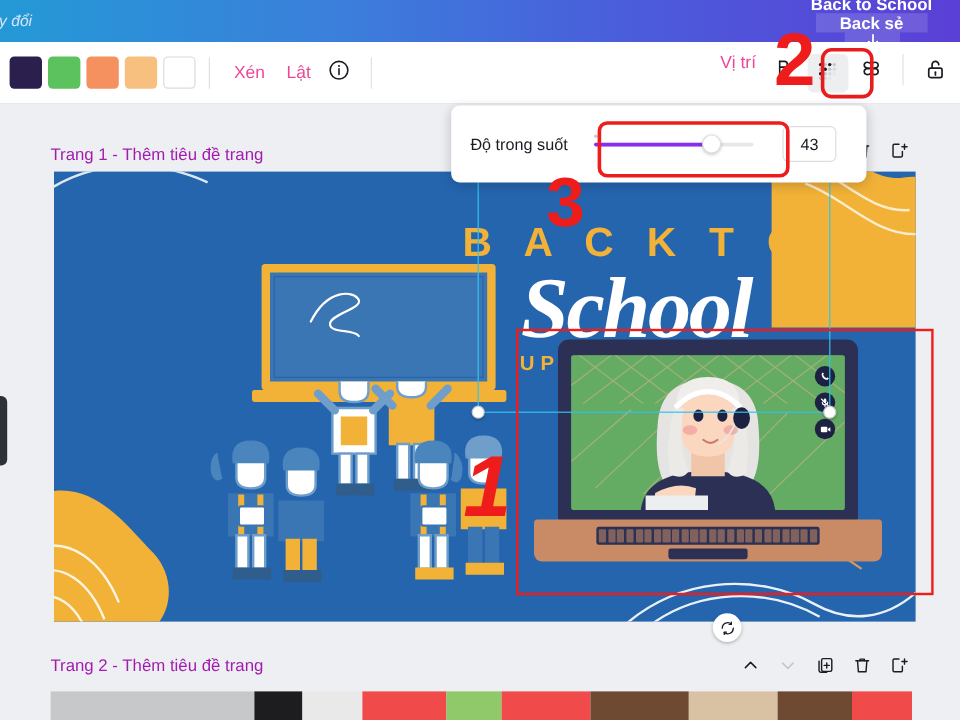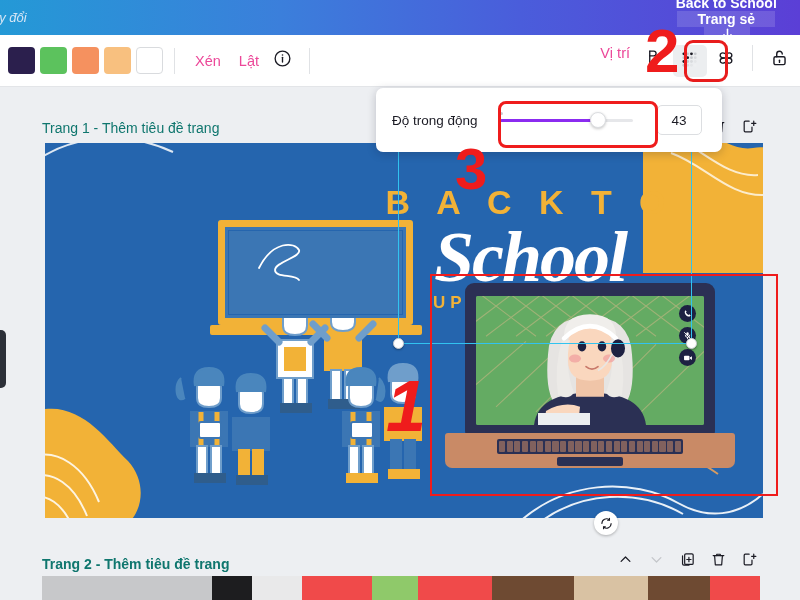--- a/index.html
+++ b/index.html
@@ -90,21 +90,21 @@
     background: #edeff2; overflow: hidden;
   }
   .side-tab {
     position: absolute; left: -8px; top: 330px; width: 14px; height: 58px;
     background: #2c3038; border-radius: 5px;
   }
   .page-header {
     position: absolute; left: 42px; top: 112px; width: 718px; height: 32px;
     display: flex; align-items: center;
   }
-  .page-title { font-size: 14px; color: #0f766e; white-space: nowrap; }
+  .page-title { font-size: 14px; color: #a21caf; white-space: nowrap; }
   .page-tools { margin-left: auto; display: flex; align-items: center; gap: 9px; }
   .pg-ico { width: 22px; height: 22px; display: flex; align-items: center; justify-content: center; }
 
   .canvas {
     position: absolute; left: 45px; top: 143px; width: 718px; height: 375px;
     background: #2565ae; overflow: hidden;
   }
 
   
   .blob-tl { position: absolute; left: -40px; top: -45px; width: 200px; height: 120px; }
@@ -234,21 +234,21 @@
     font-size: 13.5px; color: #1b1b24;
   }
   .ring-slider {
     position: absolute; left: 498px; top: 101px; width: 160px; height: 47px;
     border: 3px solid #ef1c1c; border-radius: 8px; pointer-events: none;
   }
 
   
   .page2-header {
     position: absolute; left: 42px; top: 546px; width: 718px; height: 26px;
-    display: flex; align-items: flex-end; font-weight: bold;
+    display: flex; align-items: flex-start;
   }
   .page2-strip {
     position: absolute; left: 42px; top: 576px; width: 718px; height: 24px;
     overflow: hidden; display: flex;
   }
   .p2a { width: 170px; background: #c7c8ca; }
   .p2b { width: 40px; background: #1d1d1f; }
   .p2c { width: 50px; background: #e9e9ea; }
   .p2d { width: 70px; background: #f04a4a; }
   .p2e { width: 46px; background: #8fc96a; }
@@ -258,21 +258,21 @@
   .p2i { width: 62px; background: #6e4a32; }
   .p2j { flex: 1; background: #f04a4a; }
 </style>
 </head>
 <body>
 
 <div class="topbar">
   <div class="topbar-left">ay đổi</div>
   <div class="topbar-right">
     <div class="doc-title">Back to School</div>
-    <div class="btn-share">Trang sẻ</div>
+    <div class="btn-share">Back sẻ</div>
     <div class="btn-download">
       <span>
         <svg width="17" height="17" viewBox="0 0 24 24" fill="none" stroke="#ffffff" stroke-width="2.1" stroke-linecap="round" stroke-linejoin="round">
           <path d="M12 3v12"></path>
             <path d="M7 11l5 5 5-5"></path>
             <path d="M4 20h16"></path>
         </svg>
       </span>
     </div>
     <div class="btn-send">
@@ -603,21 +603,21 @@
 <div class="rot-handle">
   <svg width="13" height="13" viewBox="0 0 24 24" fill="none" stroke="#1b1b24" stroke-width="2" stroke-linecap="round" stroke-linejoin="round">
     <path d="M3.5 12a8.5 8.5 0 0114-6.5"></path>
       <path d="M17.5 2.5v3.5h-3.5"></path>
     <path d="M20.5 12a8.5 8.5 0 01-14 6.5"></path>
       <path d="M6.5 21.5V18h3.5"></path>
   </svg>
 </div>
 
 <div class="popup">
-  <div class="popup-label">Độ trong động</div>
+  <div class="popup-label">Độ trong suốt</div>
   <div class="slider">
     <div class="slider-dot"></div>
     <div class="slider-track"></div>
     <div class="slider-fill" style="width: 74%; background: rgb(139, 43, 240);"></div>
     <div class="slider-thumb" style="left: calc(74% - 8px);"></div>
   </div>
   <div class="num-box">43</div>
 </div>
 <div class="ring-slider"></div>
 

